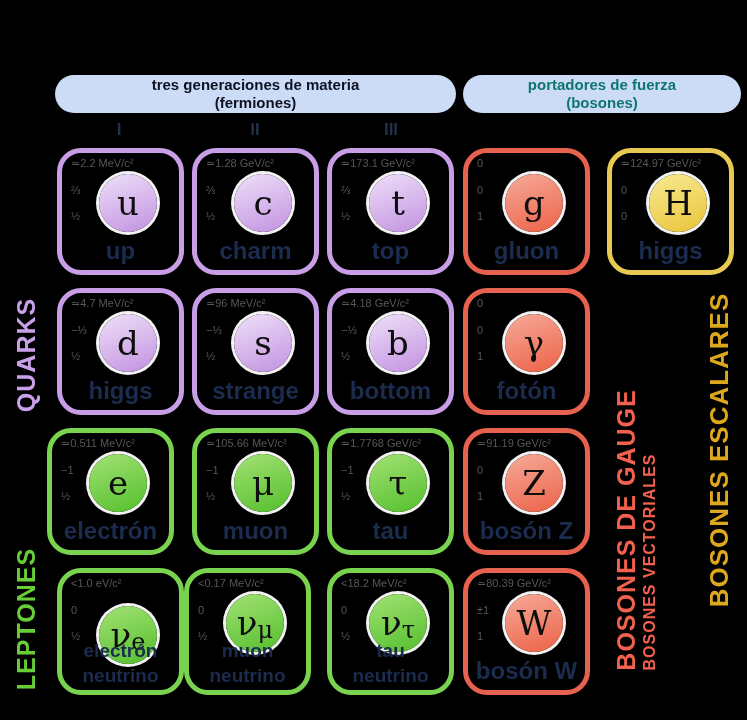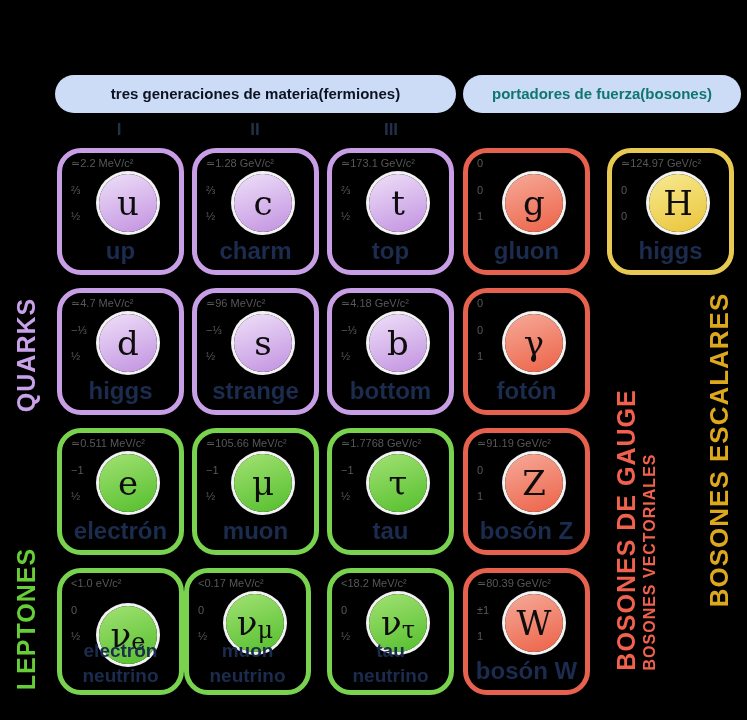--- a/index.html
+++ b/index.html
@@ -4,21 +4,21 @@
 <style>
   html,body{margin:0;padding:0;}
   body{
     width:747px;height:720px;position:relative;overflow:hidden;
     background:#000;
     font-family:"Liberation Sans","DejaVu Sans",sans-serif;
   }
   
   .badge{
     position:absolute;top:75px;height:38px;border-radius:19px;
-    display:flex;flex-direction:row;align-items:center;justify-content:center;
+    display:flex;flex-direction:column;align-items:center;justify-content:center;
     font-weight:bold;font-size:15px;line-height:18px;color:#0c1222;text-align:center;
   }
   .badge-fermions{left:55px;width:401px;}
   .badge-bosons{left:463px;width:278px;}
   
   .gen{
     position:absolute;top:120px;transform:translateX(-50%);
     font-weight:bold;font-size:17px;color:#22304a;
   }
   .gen-1{left:119px;} .gen-2{left:255px;} .gen-3{left:391px;}
@@ -138,21 +138,21 @@
     <span class="val val-mass" style="color: rgb(88, 88, 88);">≃4.18 GeV/c²</span>
     <span class="val val-charge" style="color: rgb(88, 88, 88);">−⅓</span>
     <span class="val val-spin" style="color: rgb(88, 88, 88);">½</span>
     <div class="circle" style="background: linear-gradient(160deg, rgb(236, 220, 247) 5%, rgb(196, 149, 226) 95%);">
       <span class="symbol">b</span>
     </div>
     <div class="pname" style="color: rgb(27, 44, 78);">
       <div>bottom</div>
     </div>
   </div>
-<div class="cell" style="left: 57px; top: 428px; border-color: rgb(121, 211, 79); padding-left: 12px;">
+<div class="cell" style="left: 47px; top: 428px; border-color: rgb(121, 211, 79); padding-left: 12px;">
     <span class="val val-mass" style="color: rgb(88, 88, 88);">≃0.511 MeV/c²</span>
     <span class="val val-charge" style="color: rgb(88, 88, 88);">−1</span>
     <span class="val val-spin" style="color: rgb(88, 88, 88);">½</span>
     <div class="circle" style="background: linear-gradient(160deg, rgb(158, 224, 112) 5%, rgb(88, 192, 48) 95%);">
       <span class="symbol">e</span>
     </div>
     <div class="pname" style="color: rgb(27, 44, 78);">
       <div>electrón</div>
     </div>
   </div>

